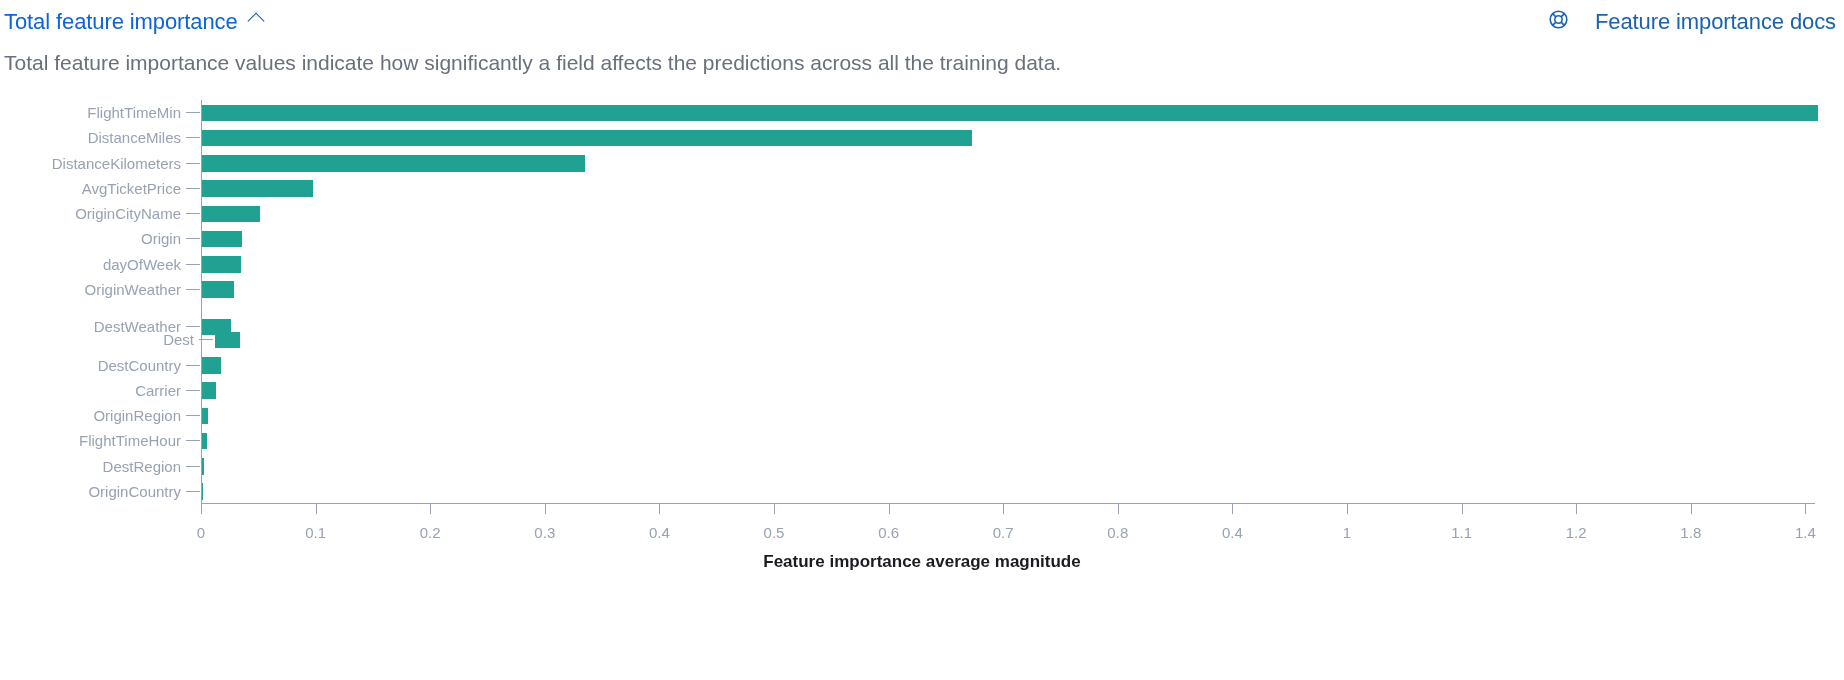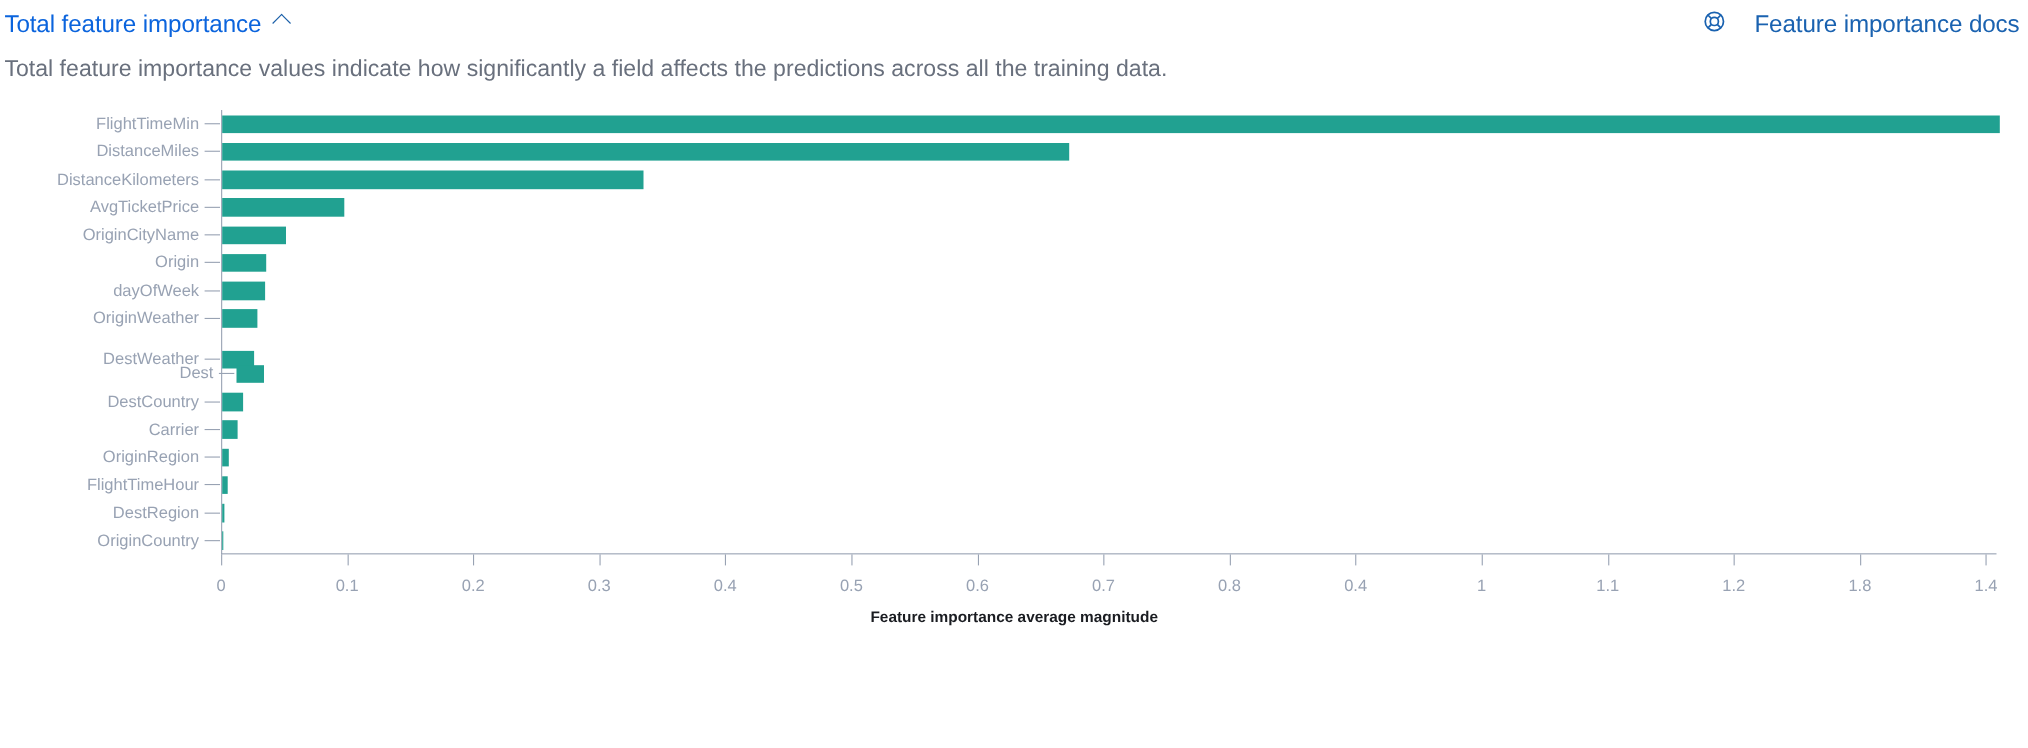--- a/index.html
+++ b/index.html
@@ -180,21 +180,21 @@
     color: #98a2b3;
     white-space: nowrap;
   }
 
   .x-axis-title {
     position: absolute;
     top: 464px;
     left: 0;
     width: 1844px;
     text-align: center;
-    font-size: 14px;
+    font-size: 17px;
     font-weight: bold;
     color: #1a1c21;
   }
 </style>
 </head>
 <body>
 
 <div class="panel-header">
 
   <button class="accordion-trigger">

